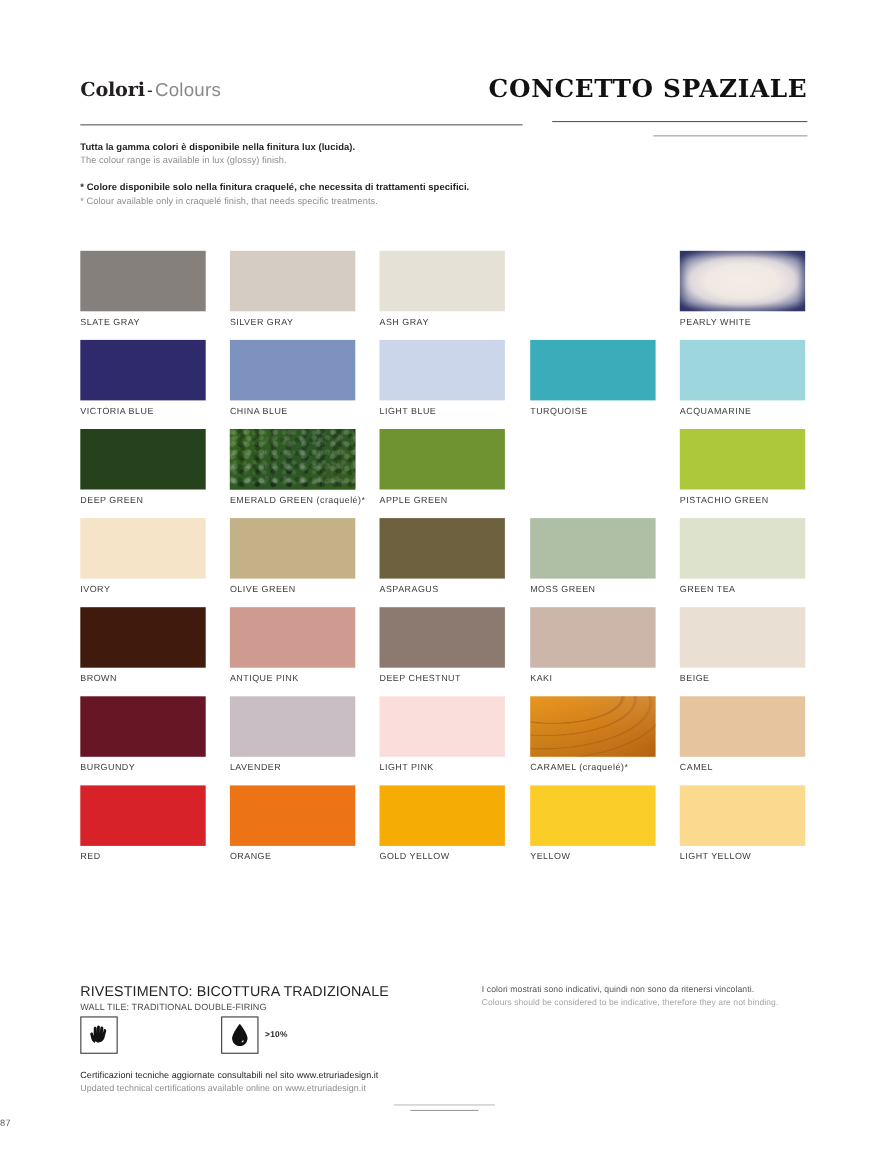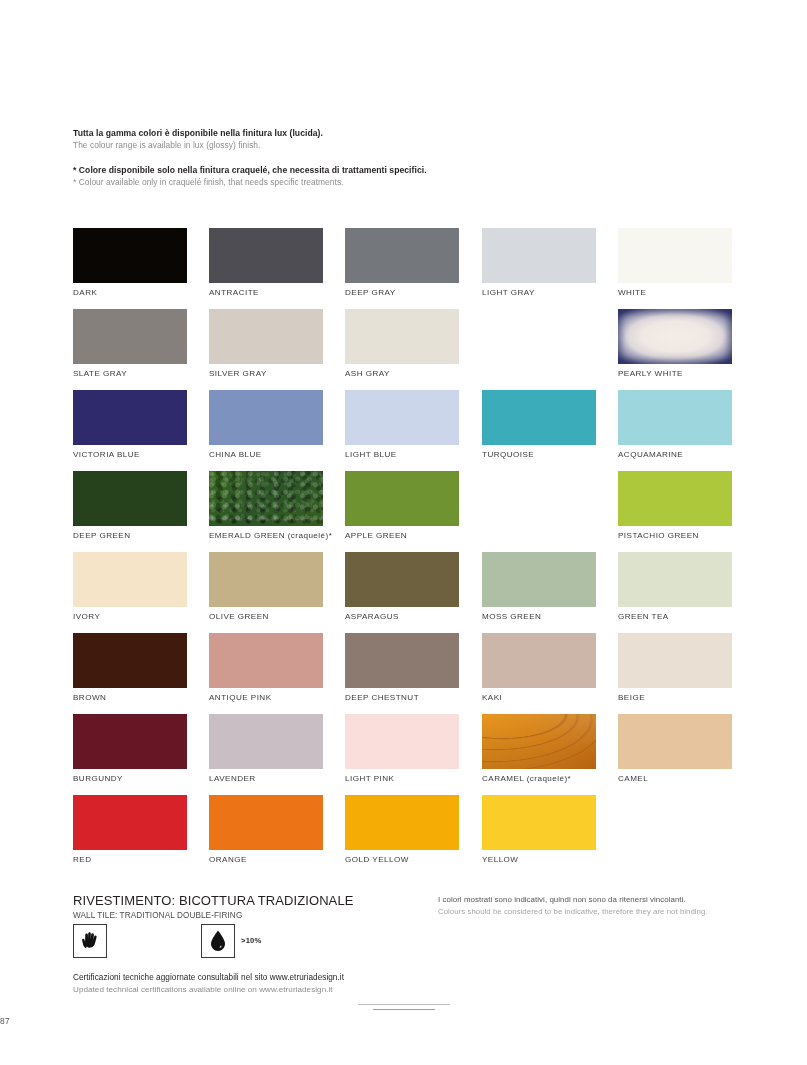--- a/index.html
+++ b/index.html
@@ -119,53 +119,40 @@
   .pagenum{position:absolute;left:0;right:0;top:1004px;text-align:left;}
   .pn-rule1{width:92px;height:1px;background:#bdbdbd;margin:0 auto;}
   .pn-rule2{width:62px;height:1px;background:#9e9e9e;margin:4px auto 0;}
   .pn-num{margin-top:6px;font-size:8.4px;color:#58585a;letter-spacing:.4px;}
 </style>
 </head>
 <body>
 
 <div class="page">
 
+  <div class="hdr">
+    <div class="hdr-left">
+      <span class="title-it">Colori</span><span class="title-dash">-</span><span class="title-en">Colours</span>
+    </div>
+    <div class="hdr-right">CONCETTO SPAZIALE</div>
+    <div class="rule-left"></div>
+    <div class="rule-right-1"></div>
+    <div class="rule-right-2"></div>
+  </div>
 
   <div class="intro">
     <p class="it">Tutta la gamma colori è disponibile nella finitura lux (lucida).</p>
     <p class="en">The colour range is available in lux (glossy) finish.</p>
     <p class="it blk2">* Colore disponibile solo nella finitura craquelé, che necessita di trattamenti specifici.</p>
     <p class="en">* Colour available only in craquelé finish, that needs specific treatments.</p>
   </div>
 
   <div class="grid" id="grid">
       <div class="row">
         <div class="cell c0">
-          <span class="sw" style="background: rgb(10, 6, 4);"></span>
-          <span class="cap">DARK</span>
-        </div>
-        <div class="cell c1">
-          <span class="sw" style="background: rgb(78, 77, 84);"></span>
-          <span class="cap">ANTRACITE</span>
-        </div>
-        <div class="cell c2">
-          <span class="sw" style="background: rgb(116, 119, 124);"></span>
-          <span class="cap">DEEP GRAY</span>
-        </div>
-        <div class="cell c3">
-          <span class="sw" style="background: rgb(214, 218, 222);"></span>
-          <span class="cap">LIGHT GRAY</span>
-        </div>
-        <div class="cell c4">
-          <span class="sw" style="background: rgb(248, 246, 241);"></span>
-          <span class="cap">WHITE</span>
-        </div>
-      </div>
-      <div class="row">
-        <div class="cell c0">
           <span class="sw" style="background: rgb(133, 128, 124);"></span>
           <span class="cap">SLATE GRAY</span>
         </div>
         <div class="cell c1">
           <span class="sw" style="background: rgb(213, 205, 196);"></span>
           <span class="cap">SILVER GRAY</span>
         </div>
         <div class="cell c2">
           <span class="sw" style="background: rgb(230, 225, 214);"></span>
           <span class="cap">ASH GRAY</span>
@@ -292,20 +279,24 @@
           <span class="sw" style="background: rgb(236, 116, 23);"></span>
           <span class="cap">ORANGE</span>
         </div>
         <div class="cell c2">
           <span class="sw" style="background: rgb(245, 173, 6);"></span>
           <span class="cap">GOLD YELLOW</span>
         </div>
         <div class="cell c3">
           <span class="sw" style="background: rgb(251, 205, 40);"></span>
           <span class="cap">YELLOW</span>
+        </div>
+        <div class="cell c4">
+          <span class="sw" style="background: rgb(251, 217, 142);"></span>
+          <span class="cap">LIGHT YELLOW</span>
         </div>
       </div>
     </div>
 
   <div class="foot">
     <div class="foot-tech">
       <div class="ft-it">RIVESTIMENTO: BICOTTURA TRADIZIONALE</div>
       <div class="ft-en">WALL TILE: TRADITIONAL DOUBLE-FIRING</div>
 
       <div class="icons">

